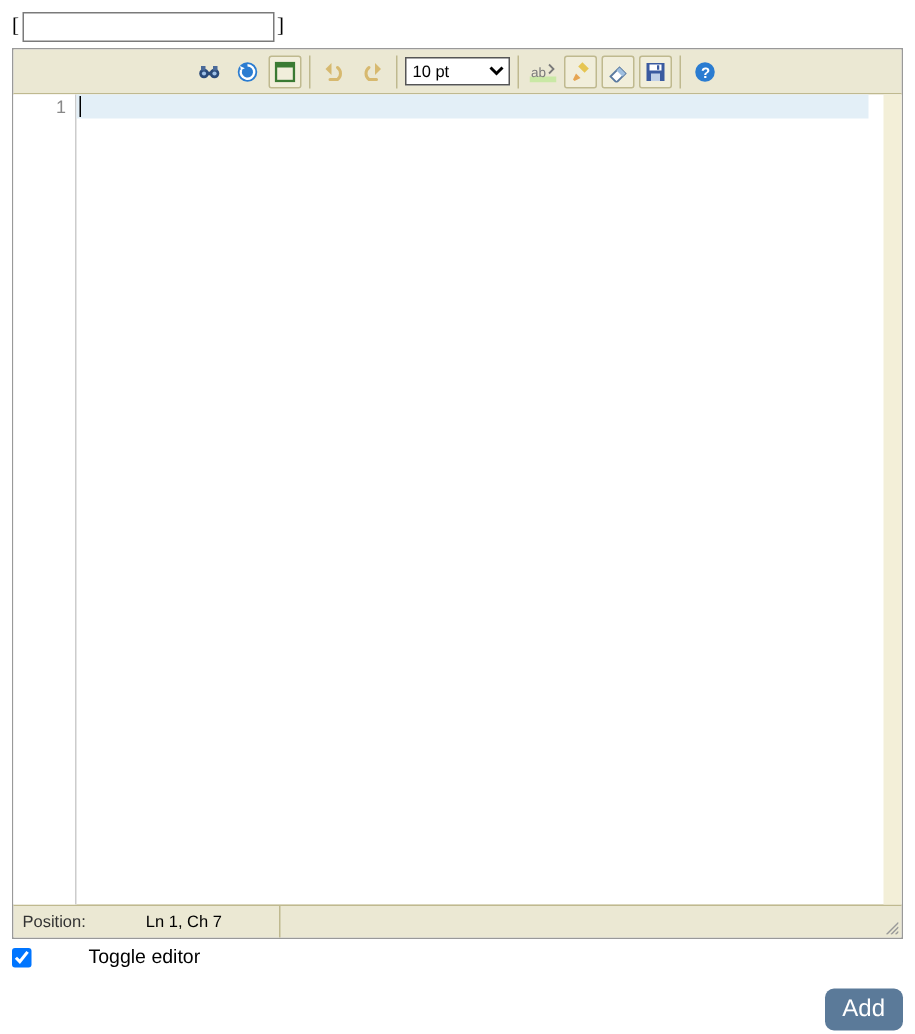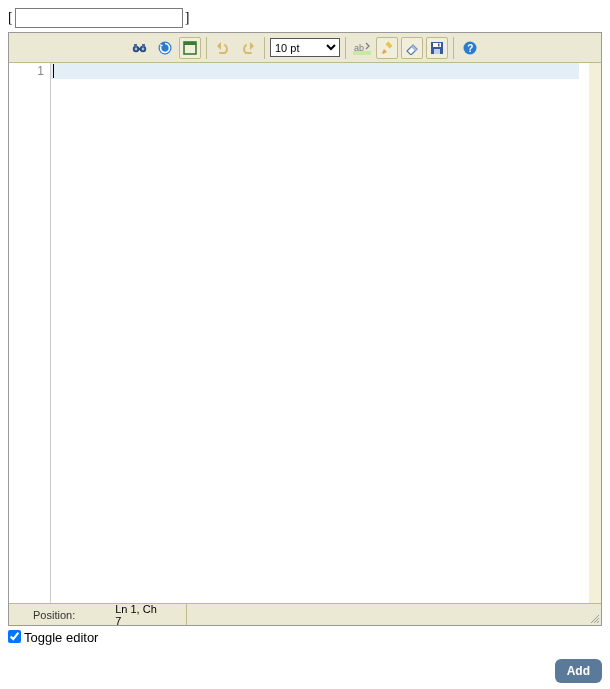--- a/index.html
+++ b/index.html
@@ -107,51 +107,52 @@
   .statusbar {
     display: flex;
     background: #ebe8d3;
     border-top: 1px solid #bfb98f;
     font-size: 11px;
     height: 22px;
   }
   .statusbar .cell {
     display: flex;
     align-items: center;
-    padding: 0 24px;
+    padding: 0 6px;
     border-right: 1px solid #bfb98f;
     gap: 40px;
   }
   .statusbar .lbl { color: #333; }
   .resize-grip {
     width: 14px;
     margin-left: auto;
     display: flex;
     align-items: flex-end;
     justify-content: flex-end;
     padding: 2px;
     cursor: nwse-resize;
   }
   .toggle-row {
     margin-top: 4px;
     font-size: 13px;
     display: flex;
-    align-items: flex-start;
+    align-items: flex-end;
+    gap: 35px;
   }
   .toggle-row input { margin: 0 3px 0 0; }
   .button-row {
     display: flex;
     justify-content: flex-end;
     margin-top: 14px;
   }
   .add-btn {
     background: #5b7a99;
     color: #fff;
-    font-weight: bold;
-    font-size: 12px;
+    font-weight: normal;
+    font-size: 16px;
     border: none;
     border-radius: 6px;
     padding: 5px 12px;
     cursor: pointer;
   }
 </style>
 </head>
 <body>
 
 <div class="top-row">

